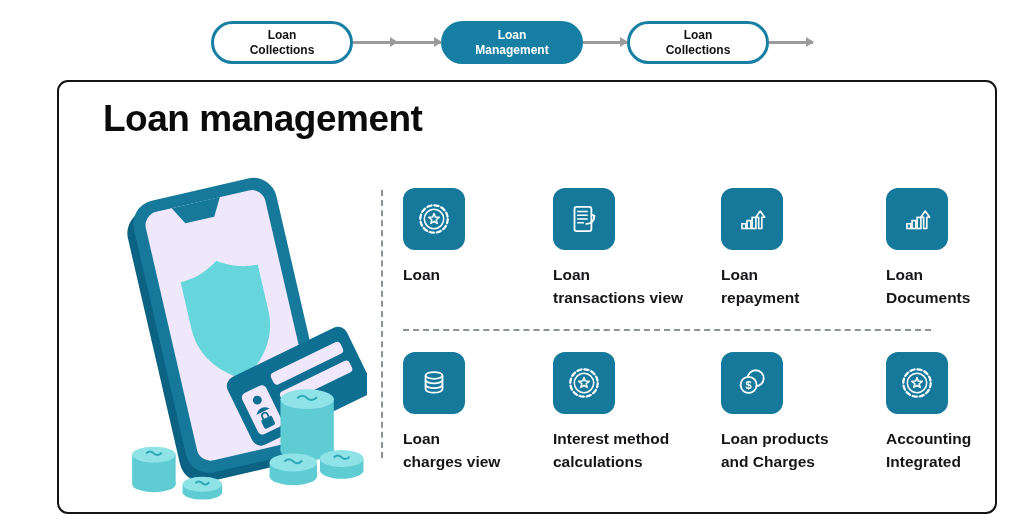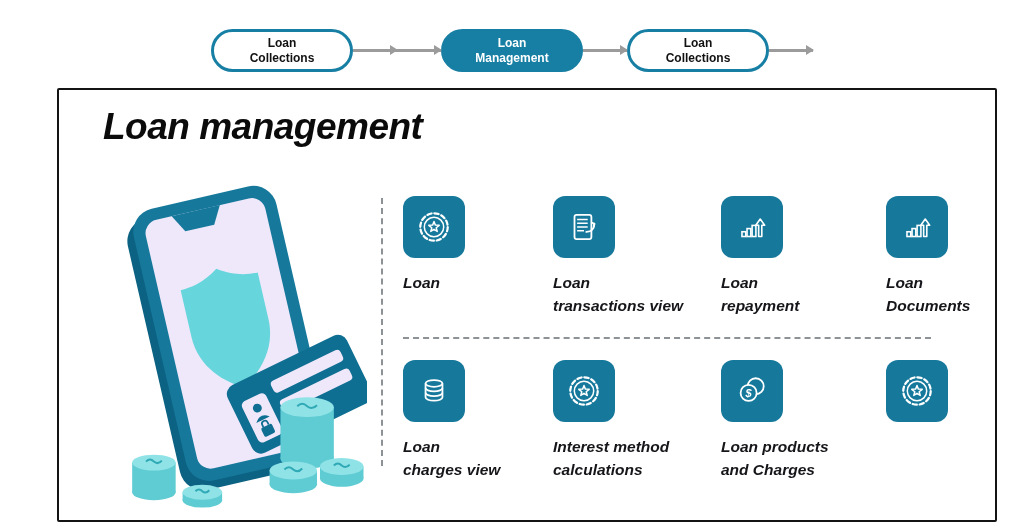--- a/index.html
+++ b/index.html
@@ -10,39 +10,39 @@
     --coin-top:#8FE3E7;
     --coin-mark:#2FA9B5;
     --lavender:#EFE7FA;
     --ink:#141414;
     --arrow-gray:#9B9B9B;
     --dash-gray:#8D9296;
   }
   *{box-sizing:border-box;margin:0;padding:0;}
   html,body{width:1024px;height:528px;overflow:hidden;background:#fff;
     font-family:"Liberation Sans",sans-serif;}
-  .stage-wrap{position:absolute;width:1024px;height:463px;top:16px;left:0;}
+  .stage-wrap{position:absolute;width:1024px;height:463px;top:8px;left:0;}
 
   
   .flow{position:absolute;top:13px;left:0;right:0;display:flex;
     justify-content:center;align-items:center;}
   .pill{width:142px;height:43px;border:3px solid var(--accent-bright);
     border-radius:23px;background:#fff;display:flex;flex-direction:column;
     justify-content:center;align-items:center;font-weight:bold;font-size:12px;
     line-height:1.18;color:#111;text-align:center;flex:0 0 auto;}
   .pill span{display:block;}
   .pill.active{background:var(--accent-bright);border-color:var(--accent-bright);color:#fff;}
   .arrow{width:44px;height:2.5px;background:var(--arrow-gray);position:relative;flex:0 0 auto;}
   .arrow::after{content:"";position:absolute;right:-1px;top:-4.2px;width:0;height:0;
     border-left:8px solid var(--arrow-gray);border-top:5.5px solid transparent;
     border-bottom:5.5px solid transparent;}
 
   
   .panel{position:absolute;top:72px;left:57px;width:940px;height:434px;
-    border:2.5px solid var(--ink);border-radius:2px;background:#fff;font-style:italic;}
+    border:2.5px solid var(--ink);border-radius:11px;background:#fff;}
   .panel-title{margin:16px 0 0 44px;font-size:37px;font-weight:bold;
     letter-spacing:-0.5px;color:#0b0b0b;}
   .panel-body{position:absolute;top:70px;left:40px;right:22px;bottom:8px;display:flex;}
   .illus{width:268px;flex:0 0 auto;margin-top:6px;}
   .vdash{border-left:2.5px dashed var(--dash-gray);margin:38px 20px 46px 14px;}
 
   .features{flex:1;padding-top:36px;min-width:0;}
   .feat-row{display:grid;grid-template-columns:150px 168px 165px 1fr;}
   .tile{width:62px;height:62px;border-radius:12px;background:var(--accent);
     display:flex;align-items:center;justify-content:center;}
@@ -246,18 +246,22 @@
       <span>Loan products</span>
       <span>and Charges</span>
     </div>
   </div>
             <div class="feat-cell">
     <div class="tile">
       <svg class="fico">
                   <use href="#ic-badge-star"></use>
                 </svg>
     </div>
+    <div class="flabel">
+      <span>Accounting</span>
+      <span>Integrated</span>
+    </div>
   </div>
           </div>
       </div>
     </div>
   </div>
 </div>
 
 </body></html>

